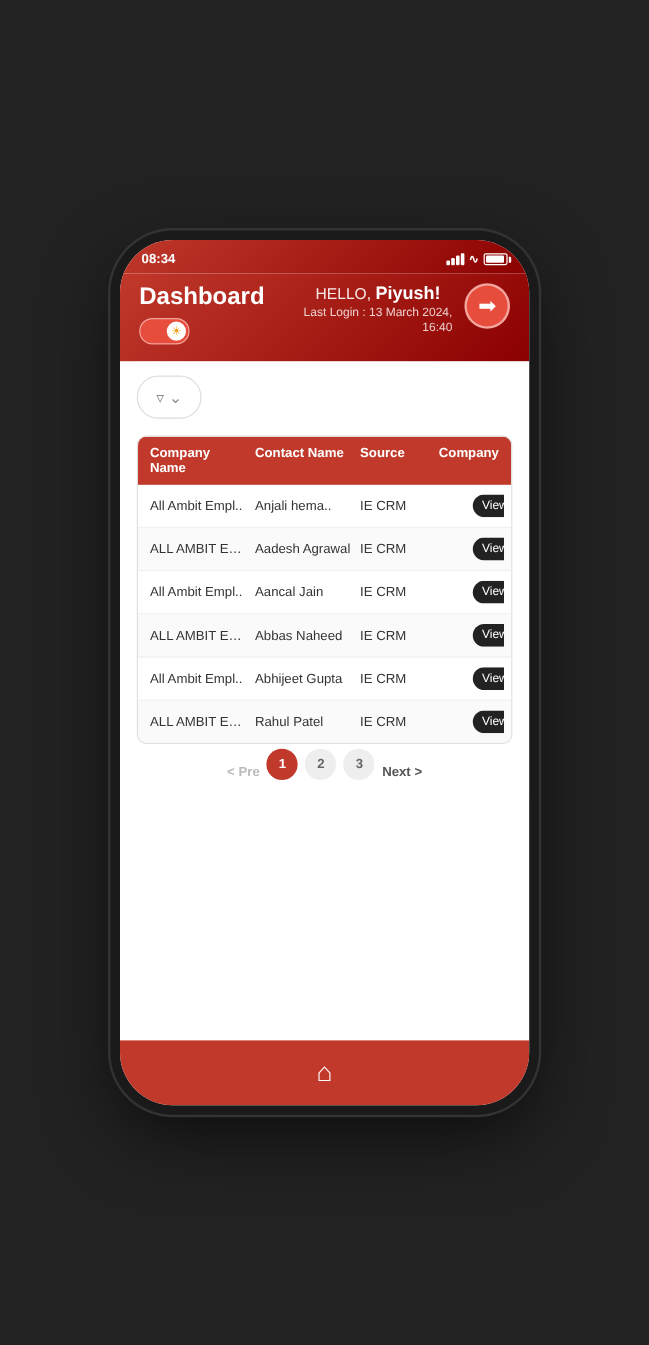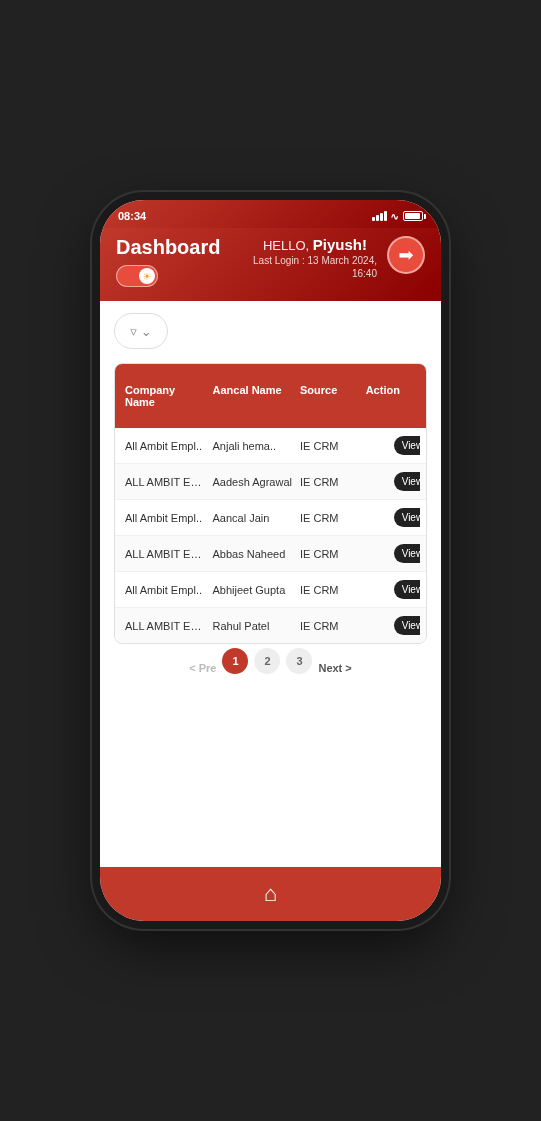--- a/index.html
+++ b/index.html
@@ -189,21 +189,21 @@
     }
     .table-container {
       border: 1.5px solid #e0e0e0;
       border-radius: 8px;
       overflow: hidden;
     }
     .table-header {
       background: #c0392b;
       display: grid;
       grid-template-columns: 1.2fr 1.2fr 0.9fr 0.8fr;
-      padding: 20px 6px;
+      padding: 8px 6px;
     }
     .th {
       color: white;
       font-size: 11px;
       font-weight: 700;
       text-align: left;
       padding: 0 4px;
     }
     .table-row {
       display: grid;
@@ -341,23 +341,23 @@
     <div class="search-row">
       <div class="filter-btn">
         <span>▿</span>
         <span>⌄</span>
       </div>
     </div>
 
     <div class="table-container">
       <div class="table-header">
         <span class="th">Company Name</span>
-        <span class="th">Aancal Name</span>
+        <span class="th">Contact Name</span>
         <span class="th">Source</span>
-        <span class="th">Action</span>
+        <span class="th">Company</span>
       </div>
 
       <div id="table-body">
           <div class="table-row">
     <span class="td">All Ambit Empl..</span>
     <span class="td">Anjali hema..</span>
     <span class="td">IE CRM</span>
     <span class="td">
       <button class="view-btn">
         View <span class="eye-icon">👁</span>

